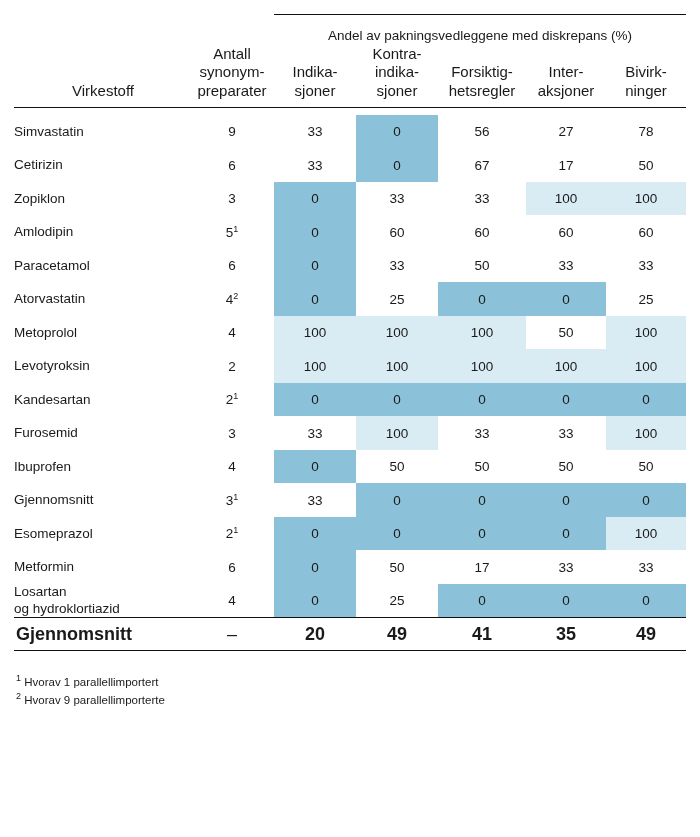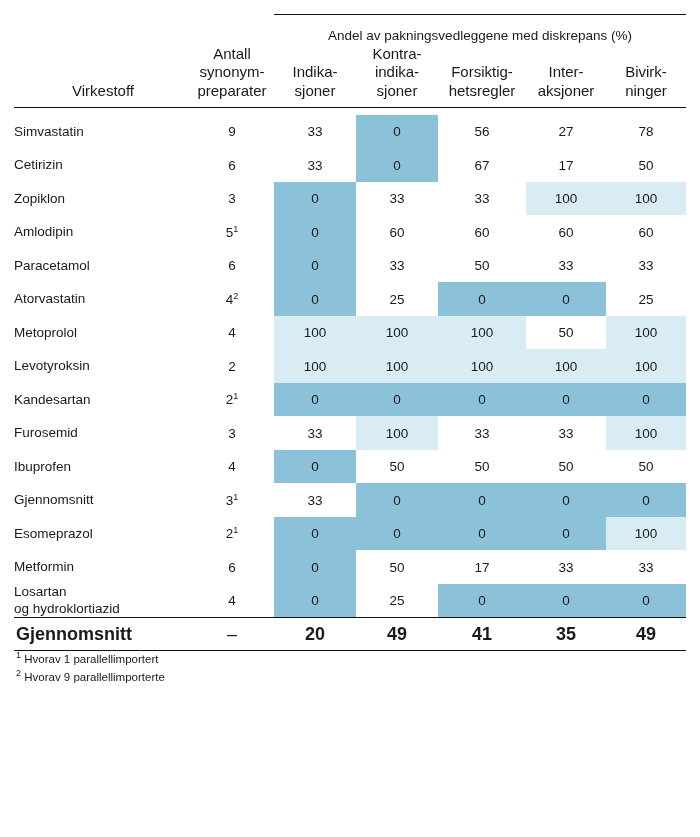--- a/index.html
+++ b/index.html
@@ -93,21 +93,21 @@
     padding: 0;
     border-top: 1.4px solid #111;
     border-bottom: 1.4px solid #111;
     vertical-align: middle;
   }
   tr.avg td.substance { text-align: left; padding-left: 2px; }
   tr.avg td.count { text-align: center; font-weight: normal; }
   tr.avg td.val { text-align: center; }
 
   .footnotes {
-    margin-top: 0;
+    margin-top: 23px;
     padding-left: 2px;
     font-size: 11.5px;
     line-height: 1.55;
     color: #1a1a1a;
   }
   .footnotes div { white-space: nowrap; }
   .footnotes sup { font-size: 9px; }
 </style>
 </head>
 <body>

